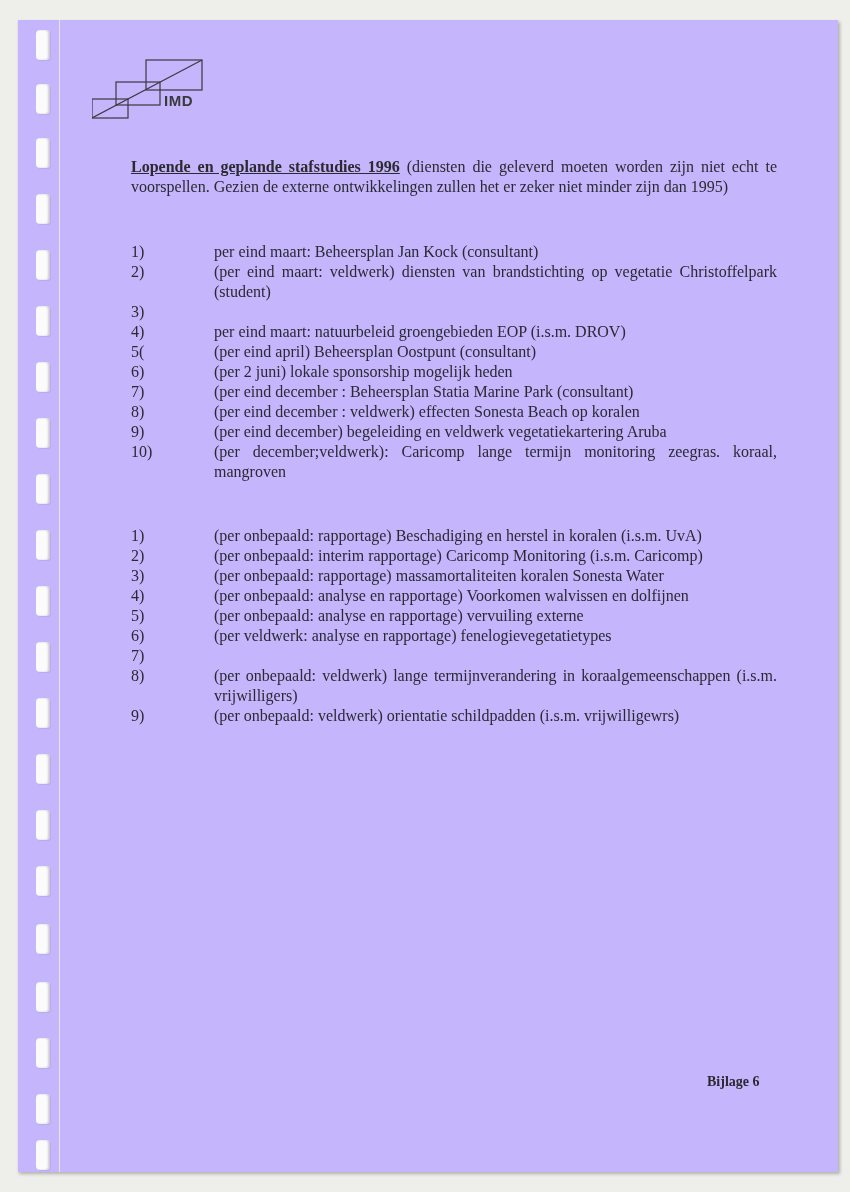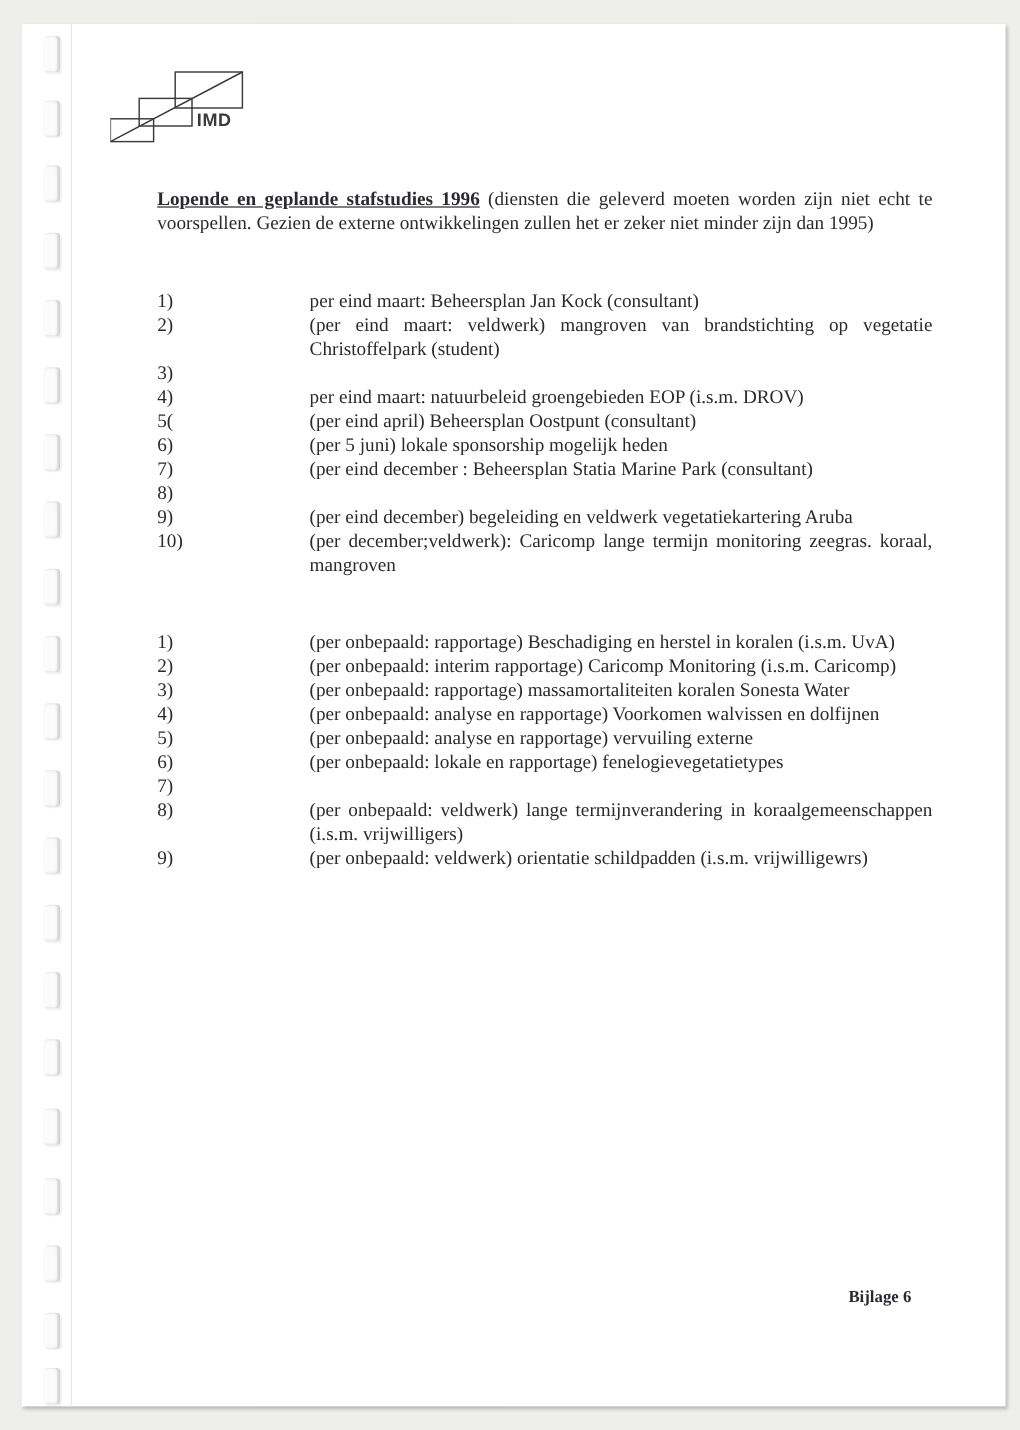--- a/index.html
+++ b/index.html
@@ -6,21 +6,21 @@
     body {
       width: 850px; height: 1192px;
       background: #eeeeea;
       position: relative; overflow: hidden;
       font-family: "Liberation Serif", "DejaVu Serif", serif;
       color: #2a2a30;
     }
     .page {
       position: absolute; left: 17px; top: 20px;
       width: 821px; height: 1152px;
-      background: #ffffff;
+      background: #c4b5fd;
       box-shadow: 2px 2px 3px rgba(0,0,0,0.25), inset 1px 0 0 #e4e4e8;
     }
     .binding-strip {
       position: absolute; left: 0; top: 0; width: 42px; height: 100%;
       border-right: 1px solid #e6e6ea;
     }
     .hole {
       position: absolute; left: 19px; width: 14px; height: 30px;
       background: #fbfbfc;
       border-radius: 4px 3px 3px 4px;
@@ -33,21 +33,21 @@
       font-weight: bold; font-size: 15px; color: #3a3a3e; letter-spacing: 0.5px;
     }
     .intro {
       position: absolute; left: 114px; top: 137px; width: 646px;
       font-size: 16px; line-height: 20px; text-align: justify;
     }
     .intro b { font-weight: bold; text-decoration: underline; }
     .list { position: absolute; left: 114px; width: 646px; font-size: 16px; line-height: 20px; }
     .item { display: flex; }
     .num { width: 83px; flex: 0 0 83px; }
-    .txt { flex: 1; text-align: justify; margin-left: 44px; }
+    .txt { flex: 1; text-align: justify; }
     .footer {
       position: absolute; left: 690px; top: 1054px;
       font-weight: bold; font-size: 14px; color: #2a2a30; text-align: right;
     }
   </style>
 </head>
 <body>
 
 <div class="page">
   <div class="binding-strip">
@@ -86,43 +86,44 @@
 
   <div class="intro"><b>Lopende en geplande stafstudies 1996</b><span> (diensten die geleverd moeten worden zijn niet echt te voorspellen. Gezien de externe ontwikkelingen zullen het er zeker niet minder zijn dan 1995)</span></div>
 
   <div class="list" style="top:222px">
     <div class="item">
         <span class="num">1)</span>
         <span class="txt">per eind maart: Beheersplan Jan Kock (consultant)</span>
       </div>
     <div class="item">
         <span class="num">2)</span>
-        <span class="txt">(per eind maart: veldwerk) mangroven van brandstichting op vegetatie Christoffelpark (student)</span>
+        <span class="txt">(per eind maart: veldwerk) diensten van brandstichting op vegetatie Christoffelpark (student)</span>
       </div>
     <div class="item">
         <span class="num">3)</span>
       </div>
     <div class="item">
         <span class="num">4)</span>
         <span class="txt">per eind maart: natuurbeleid groengebieden EOP (i.s.m. DROV)</span>
       </div>
     <div class="item">
         <span class="num">5(</span>
         <span class="txt">(per eind april) Beheersplan Oostpunt (consultant)</span>
       </div>
     <div class="item">
         <span class="num">6)</span>
-        <span class="txt">(per 5 juni) lokale sponsorship mogelijk heden</span>
+        <span class="txt">(per 2 juni) lokale sponsorship mogelijk heden</span>
       </div>
     <div class="item">
         <span class="num">7)</span>
         <span class="txt">(per eind december : Beheersplan Statia Marine Park (consultant)</span>
       </div>
     <div class="item">
         <span class="num">8)</span>
+        <span class="txt">(per eind december : veldwerk) effecten Sonesta Beach op koralen</span>
       </div>
     <div class="item">
         <span class="num">9)</span>
         <span class="txt">(per eind december) begeleiding en veldwerk vegetatiekartering Aruba</span>
       </div>
     <div class="item">
         <span class="num">10)</span>
         <span class="txt">(per december;veldwerk): Caricomp lange termijn monitoring zeegras. koraal, mangroven</span>
       </div>
   </div>
@@ -143,21 +144,21 @@
     <div class="item">
         <span class="num">4)</span>
         <span class="txt">(per onbepaald: analyse en rapportage) Voorkomen walvissen en dolfijnen</span>
       </div>
     <div class="item">
         <span class="num">5)</span>
         <span class="txt">(per onbepaald: analyse en rapportage) vervuiling externe</span>
       </div>
     <div class="item">
         <span class="num">6)</span>
-        <span class="txt">(per onbepaald: lokale en rapportage) fenelogievegetatietypes</span>
+        <span class="txt">(per veldwerk: analyse en rapportage) fenelogievegetatietypes</span>
       </div>
     <div class="item">
         <span class="num">7)</span>
       </div>
     <div class="item">
         <span class="num">8)</span>
         <span class="txt">(per onbepaald: veldwerk) lange termijnverandering in koraalgemeenschappen (i.s.m. vrijwilligers)</span>
       </div>
     <div class="item">
         <span class="num">9)</span>

